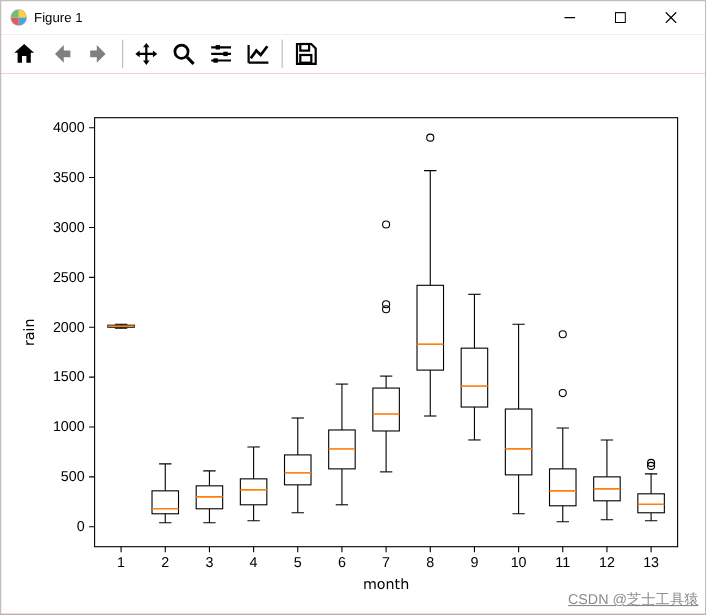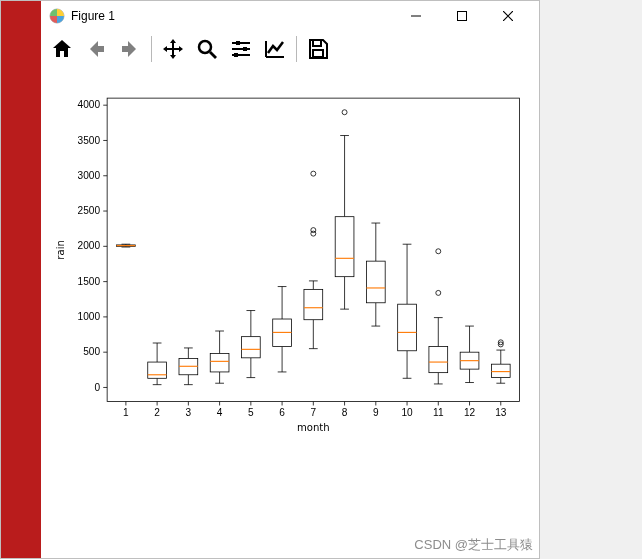--- a/index.html
+++ b/index.html
@@ -1,30 +1,30 @@
 <!DOCTYPE html>
 <html><head>
 <meta charset="utf-8">
 <style>
   html, body { margin: 0; padding: 0; font-family: "Segoe UI", Tahoma, sans-serif; font-size: 12px; background: #f0f0f0; }
-  .window { width: 540px; height: 559px; background: #b91c1c; box-sizing: border-box; display: flex; flex-direction: column; border: 1px solid #bfbfbf; padding-left: 40px; }
+  .window { width: 642px; height: 559px; background: #b91c1c; box-sizing: border-box; display: flex; flex-direction: column; border: 1px solid #bfbfbf; }
   .titlebar { height: 30px; display: flex; align-items: center; padding: 0 8px; background: #ffffff; }
   .titlebar .app-icon { width: 16px; height: 16px; margin-right: 6px; }
   .titlebar .title { flex: 0 0 auto; color: #000; }
   .titlebar .spacer { flex: 1 1 auto; }
   .win-btn { width: 46px; height: 30px; display: flex; align-items: center; justify-content: center; color: #000; }
   .toolbar { height: 36px; display: flex; align-items: center; padding: 0 4px; background: #ffffff;}
   .tbtn { width: 34px; height: 30px; display: flex; align-items: center; justify-content: center; border-right: none; }
   .tsep { width: 1px; height: 26px; background: #b8b8b8; margin: 0 4px; }
   .toolbar .spacer { flex: 1 1 auto; }
   .coord { font-family: "Consolas","DejaVu Sans Mono",monospace; font-size: 12px; color: #333; padding-right: 8px; white-space: pre; }
   .canvas-wrap { flex: 1 1 auto; position: relative; background: #ffffff; }
   .canvas-wrap svg { position: absolute; inset: 0; }
   .axis-label { font-family: "DejaVu Sans","Segoe UI",sans-serif; font-size: 13px; fill: #000; }
-  .watermark { position: absolute; right: 6px; bottom: 4px; color: rgba(120,120,120,0.85); font-size: 13px; font-family: "Segoe UI","Microsoft YaHei",sans-serif; pointer-events: none; }
+  .watermark { position: absolute; right: 6px; bottom: 4px; color: rgba(120,120,120,0.85); font-size: 13px; font-family: "Segoe UI","Microsoft YaHei",sans-serif; pointer-events: none; text-decoration: underline; }
 </style>
 </head>
 <body>
 
 <div class="window">
 
   <div class="titlebar">
     <span class="app-icon">
       <svg viewBox="0 0 16 16" width="16" height="16">
         <circle cx="8" cy="8" r="7" fill="none" stroke="#b0b0b0" stroke-width="1"></circle>

